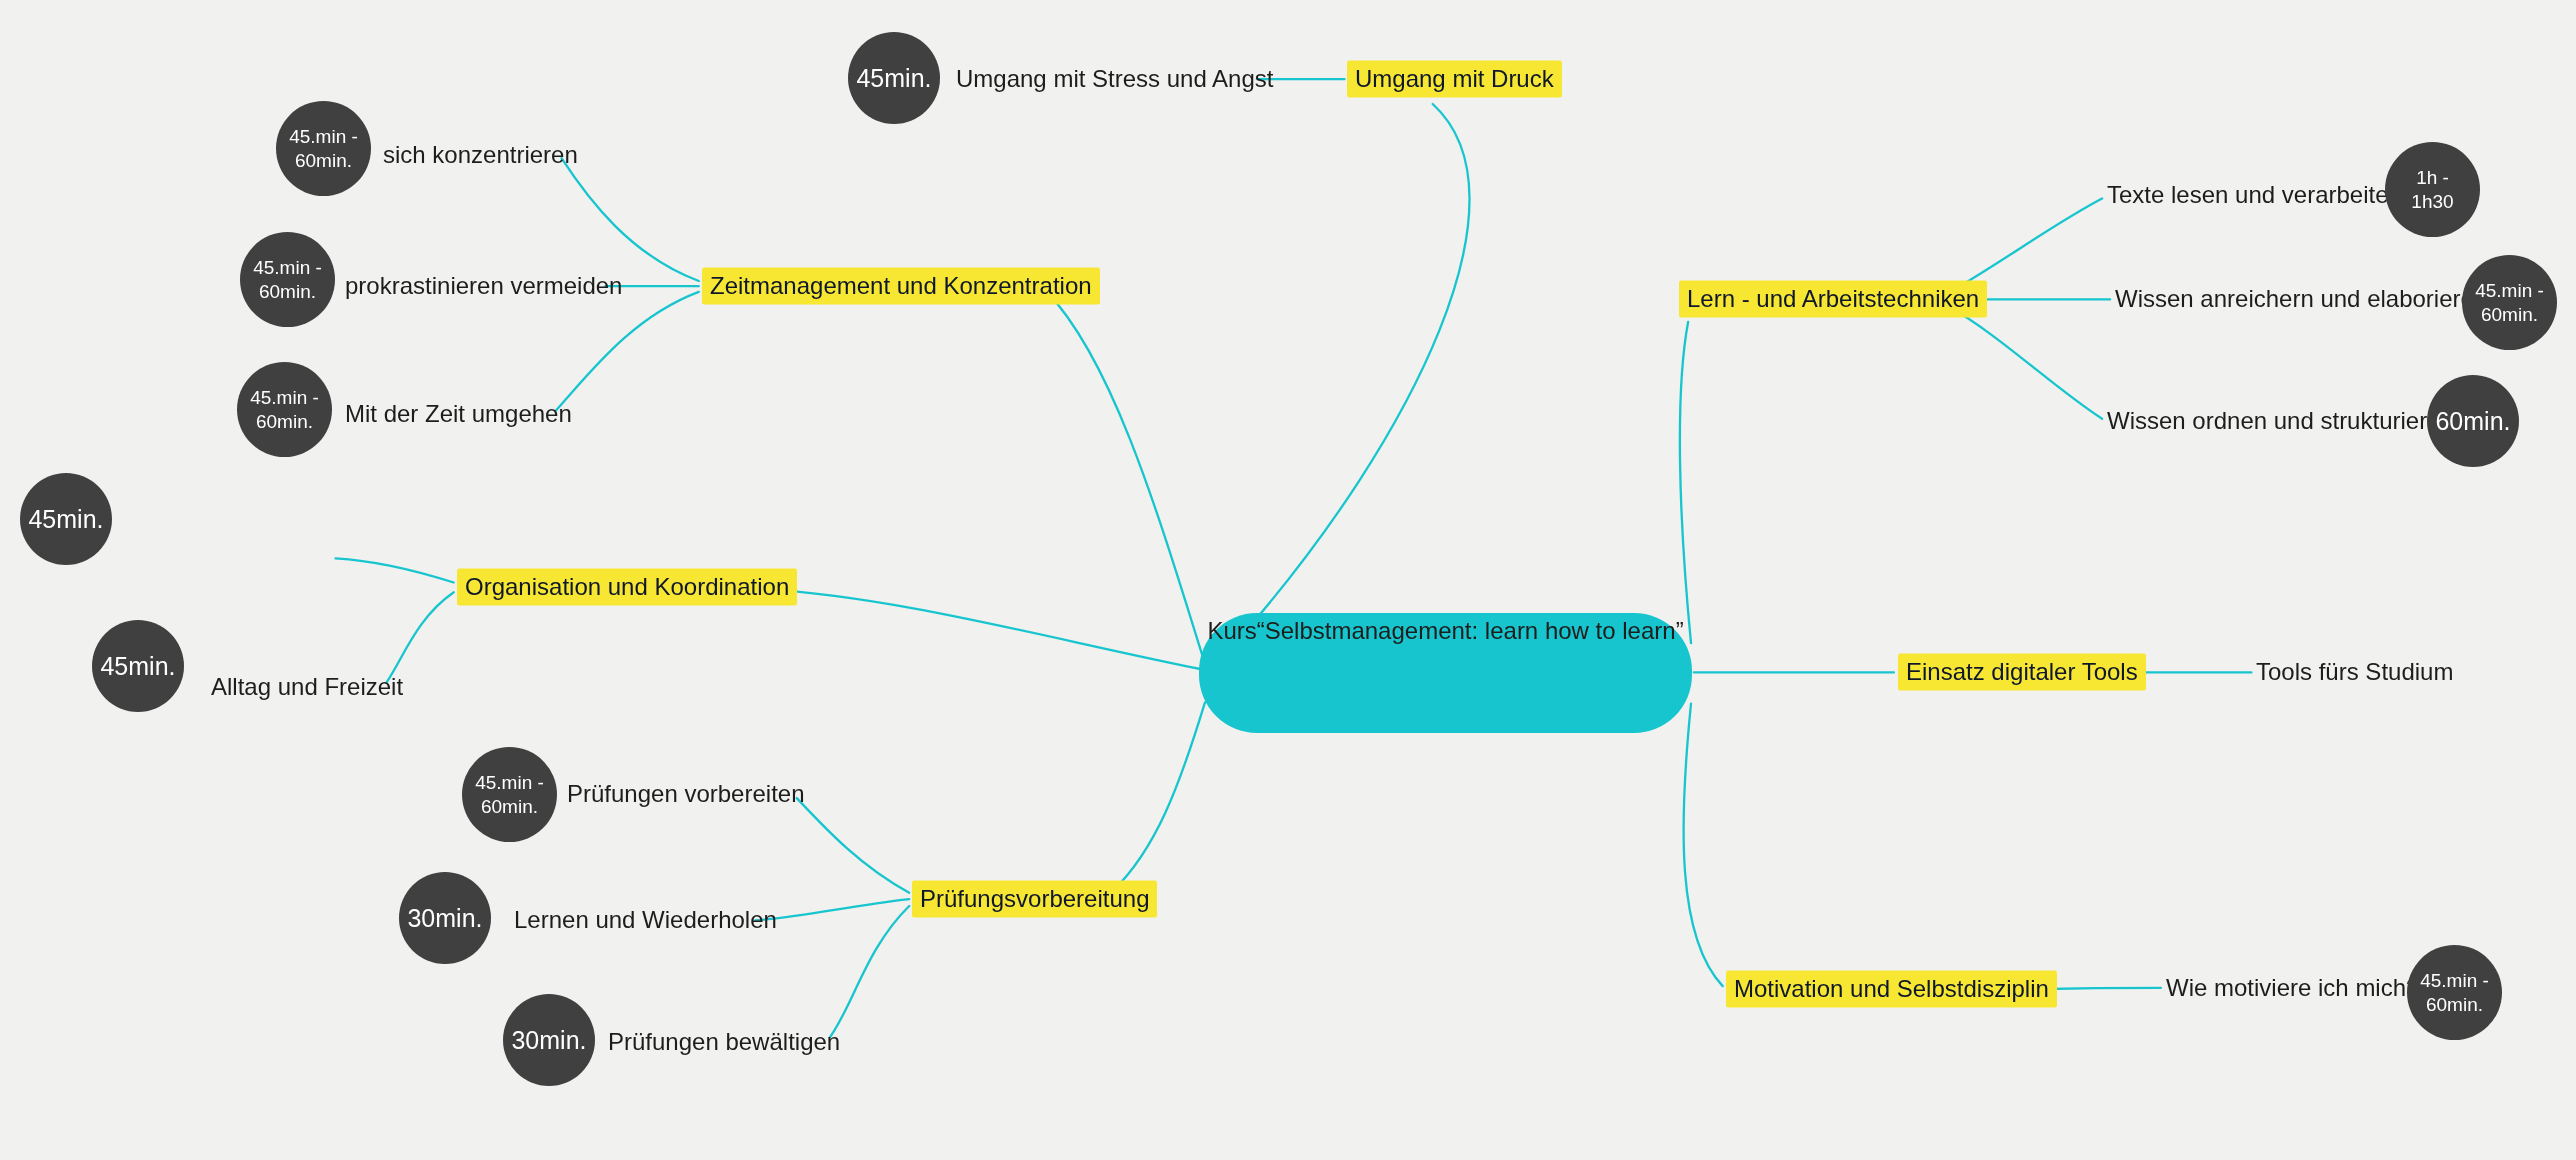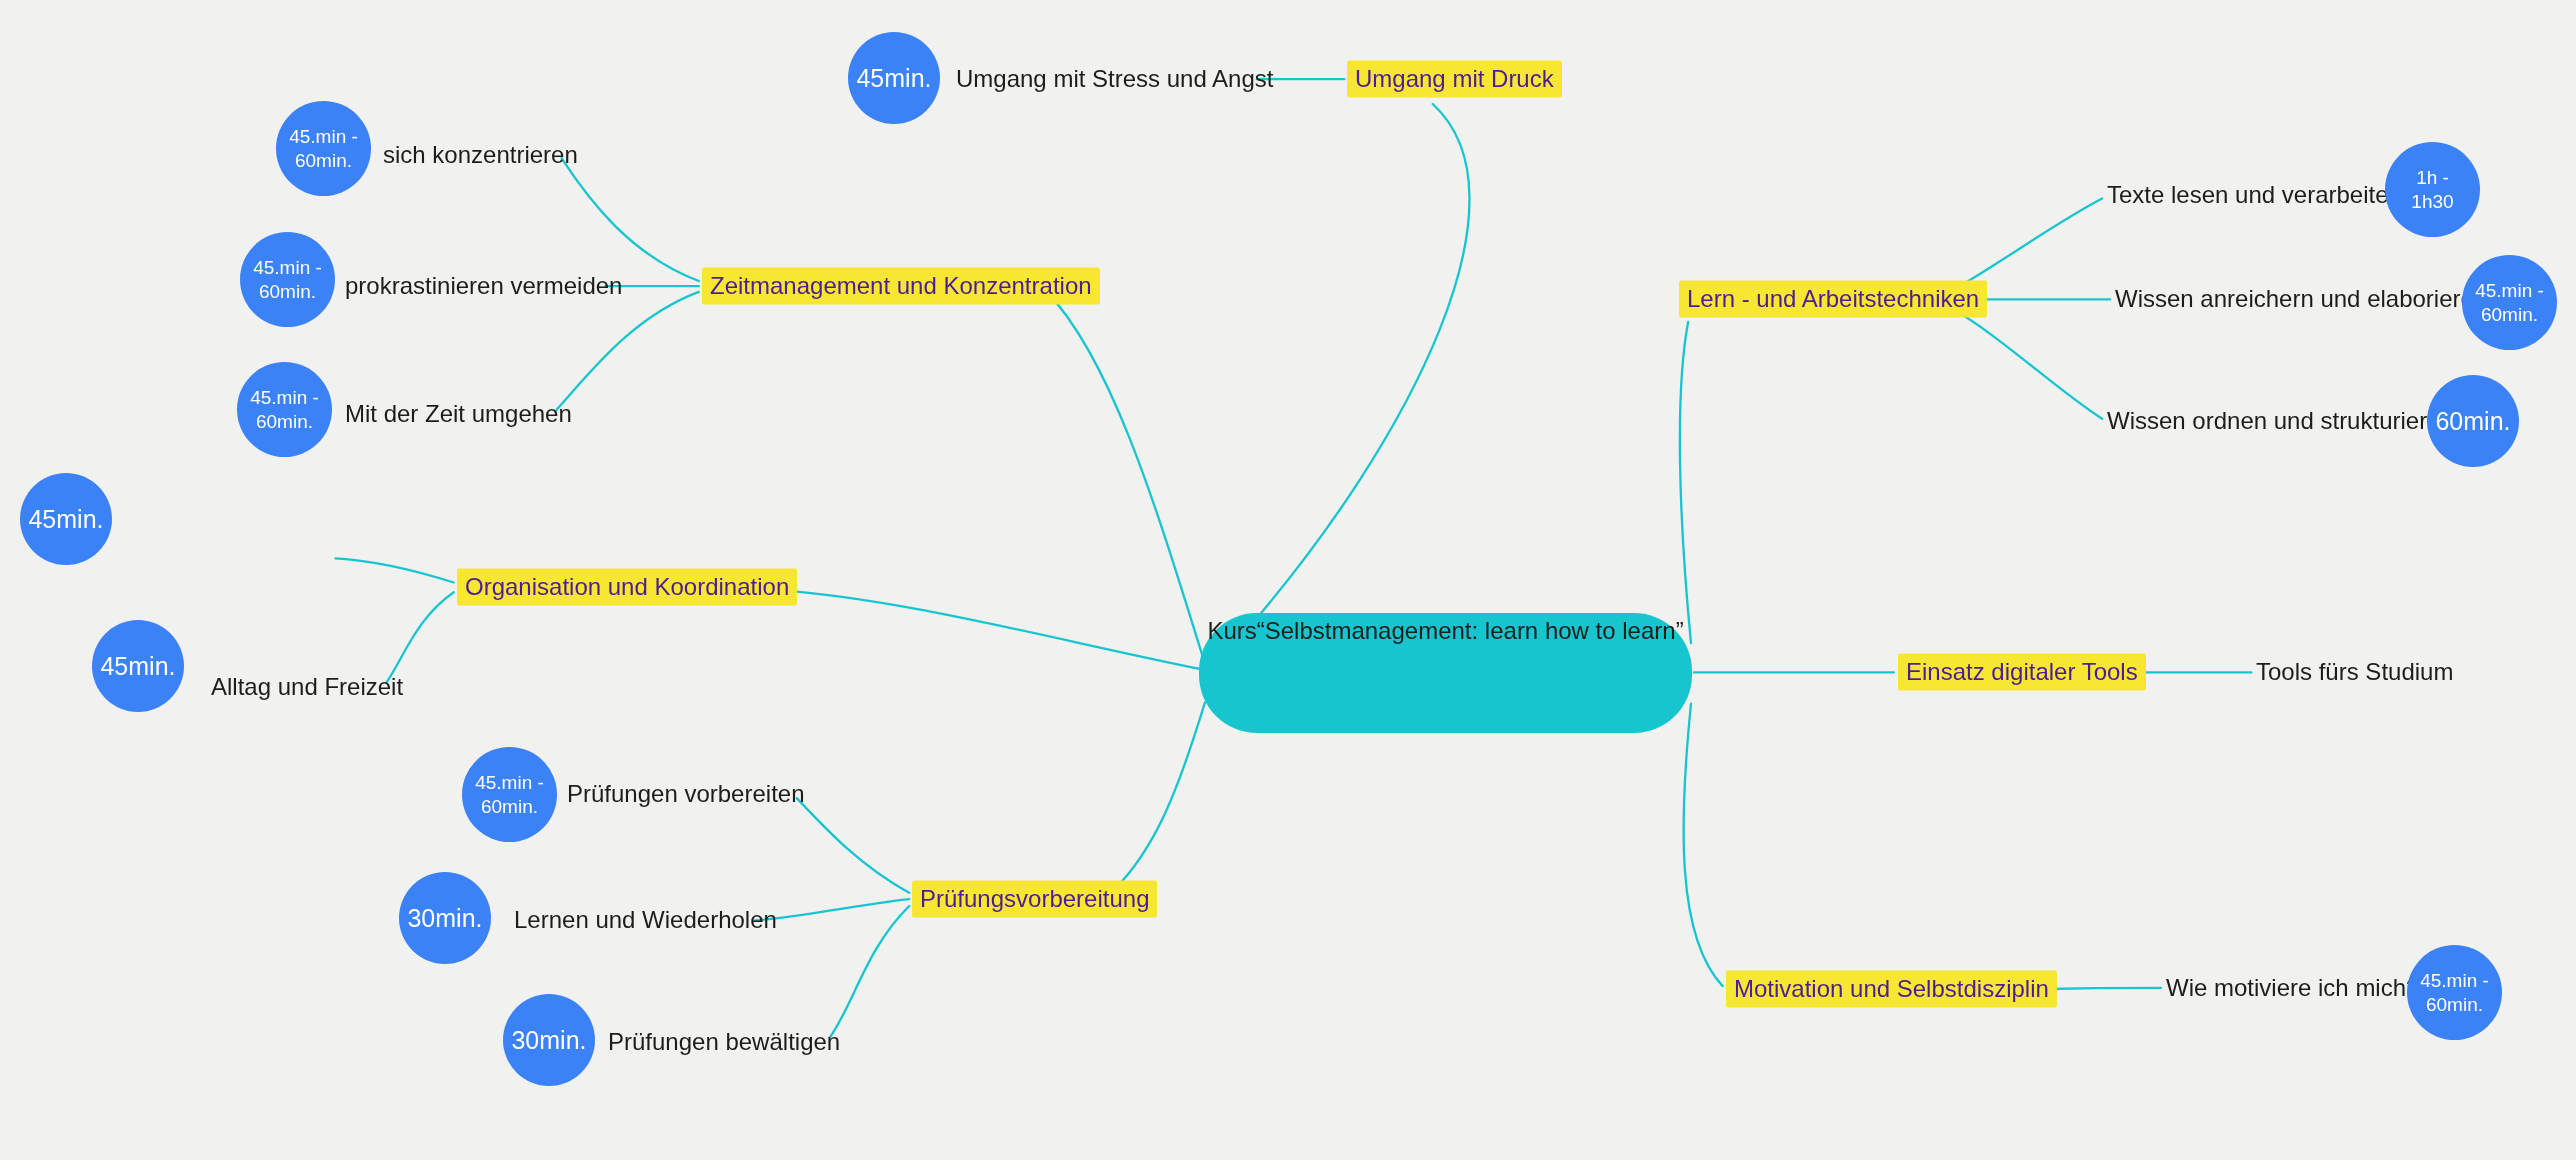--- a/index.html
+++ b/index.html
@@ -8,29 +8,29 @@
   svg.connectors{position:absolute;left:0;top:0;z-index:0;}
   .node{position:absolute;z-index:2;}
   .vcenter{transform:translateY(-50%);}
   .center-node{
     left:1199px;top:613px;width:493px;height:120px;
     background:#17c5cf;border-radius:58px;
     display:flex;flex-direction:row;justify-content:center;
     color:#1d1d1b;font-size:24px;line-height:1.5;text-align:center;
   }
   .topic{
-    background:#f7e733;color:#4c1d95;font-size:24px;line-height:1.1;
+    background:#f7e733;color:#0f172a;font-size:24px;line-height:1.1;
     padding:5.2px 8px;border-radius:2.3px;white-space:nowrap;
   }
   .leaf{
     color:#1d1d1b;font-size:24px;line-height:1.45;white-space:nowrap;
   }
   .leaf.multiline{white-space:pre-line;text-align:right;}
   .badge{
-    background:#3b82f6;color:#ffffff;border-radius:50%;
+    background:#404040;color:#ffffff;border-radius:50%;
     display:flex;align-items:center;justify-content:center;
     text-align:center;white-space:pre-line;
   }
   .badge.big{width:92px;height:92px;font-size:25px;line-height:1.15;}
   .badge.small{width:95px;height:95px;font-size:19px;line-height:1.25;}
 </style>
 </head>
 <body>
 
 <div class="canvas">

